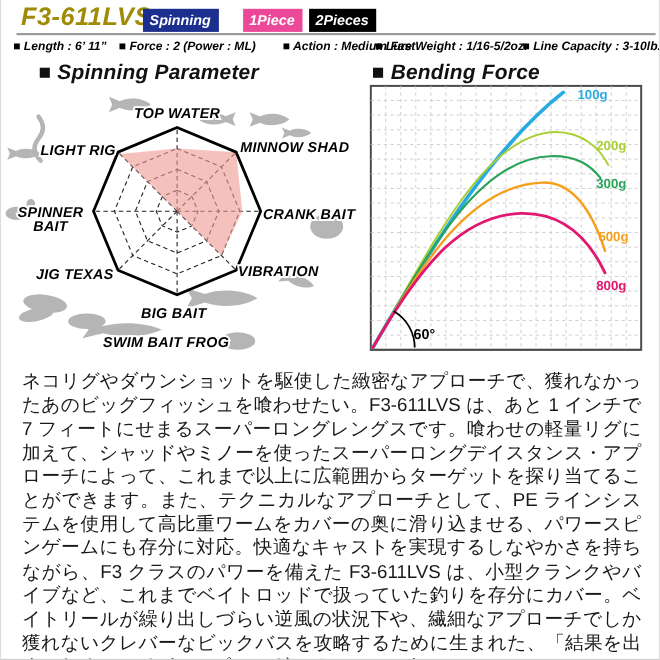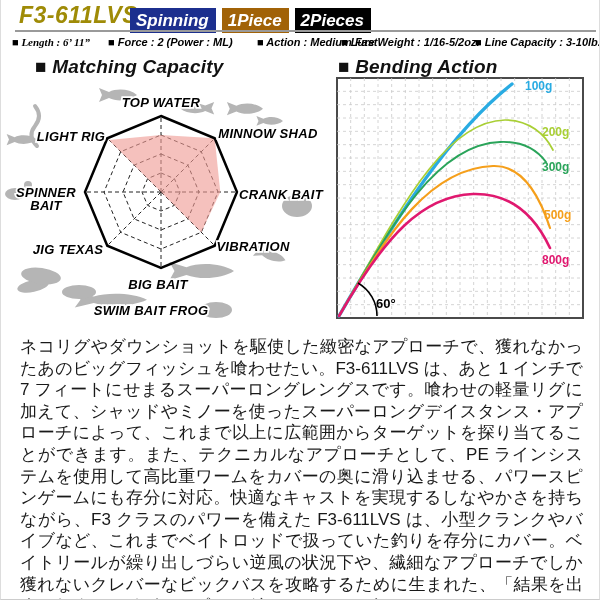--- a/index.html
+++ b/index.html
@@ -2,21 +2,21 @@
 <html><head>
 <meta charset="utf-8">
 <style>
   html,body{margin:0;padding:0;background:#fff;}
   .page{position:relative;width:600px;height:600px;background:#fff;overflow:hidden;
         font-family:"Liberation Sans",sans-serif;
         border-left:1px solid #ddd;border-right:1px solid #ddd;border-bottom:1px solid #ccc;box-sizing:border-box;}
   .model{position:absolute;left:18px;top:2px;margin:0;font-style:italic;font-weight:bold;
          font-size:23px;letter-spacing:.5px;white-space:nowrap;}
   .badges{position:absolute;left:129px;top:8px;display:flex;gap:6px;}
-  .badge{color:#fff;font-style:italic;font-weight:bold;font-size:17px;line-height:1;
+  .badge{color:#fff;font-style:italic;font-weight:bold;font-size:13px;line-height:1;
          padding:4px 7px 4px 6px;white-space:nowrap;cursor:pointer;}
   .rule{position:absolute;left:14px;right:3px;top:30px;height:2px;background:#9a9a9a;}
   .specbar span{position:absolute;top:36px;font-style:italic;font-weight:bold;font-size:11px;
                 color:#000;white-space:nowrap;}
   .sec{position:absolute;margin:0;font-style:italic;font-weight:bold;font-size:19px;
        letter-spacing:.2px;color:#111;white-space:nowrap;}
   #matching-title{left:34px;top:56px;}
   #bending-title{left:337px;top:56px;}
   #radar-svg{position:absolute;left:0;top:86px;overflow:visible;}
   #bend-svg{position:absolute;left:335px;top:77px;}
@@ -30,35 +30,35 @@
   .sil{fill:#b5b5b5;}
 </style>
 </head>
 <body>
 
 <div class="page">
 
   <h1 class="model" style="color: rgb(159, 139, 7);">F3-611LVS</h1>
   <div class="badges" id="badges">
       <span class="badge" style="background: rgb(28, 47, 142);">Spinning</span>
-      <span class="badge" style="background: #a16207;">1Piece</span>
+      <span class="badge" style="background: #ec4899; margin-left: 16px;">1Piece</span>
       <span class="badge" style="background: #000000;">2Pieces</span>
     </div>
   <div class="rule"></div>
 
   <div class="specbar" id="specbar">
-      <span style="left: 11px; font-family: Liberation Serif, serif;">■ Length : 6’ 11”</span>
+      <span style="left: 11px;">■ Length : 6’ 11”</span>
       <span style="left: 107px;">■ Force : 2 (Power : ML)</span>
       <span style="left: 224px; padding-left: 32px;">■ Action : Medium Fast</span>
       <span style="left: 340px;">■ Lure Weight : 1/16-5/2oz.</span>
       <span style="left: 474px;">■ Line Capacity : 3-10lb.</span>
     </div>
 
-  <h2 class="sec" id="matching-title">■ Matching Capacity</h2>
-  <h2 class="sec" id="bending-title">■ Bending Action</h2>
+  <h2 class="sec" id="matching-title">■ Spinning Parameter</h2>
+  <h2 class="sec" id="bending-title">■ Bending Force</h2>
 
   <svg id="radar-svg" width="322" height="240" viewBox="0 0 322 240">
     <defs>
       <path id="fish" d="M40,7 C33,1 20,0 12,4 L2,0 L5,7 L2,14 L12,10 C20,14 33,13 40,7 Z"></path>
     </defs>
     <g id="radar-sil">
       <use href="#fish" class="sil" transform="translate(96,2)"></use>
       <use href="#fish" class="sil" transform="translate(215,16) scale(-0.9,0.9)"></use>
       <use href="#fish" class="sil" transform="translate(224,16) scale(0.95)"></use>
       <use href="#fish" class="sil" transform="translate(254,30) scale(0.7)"></use>

